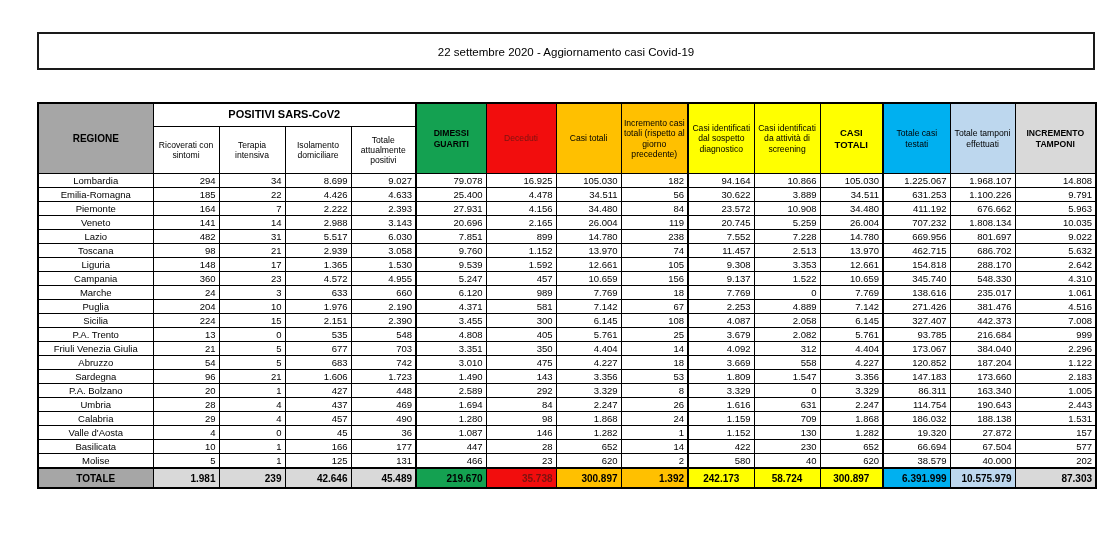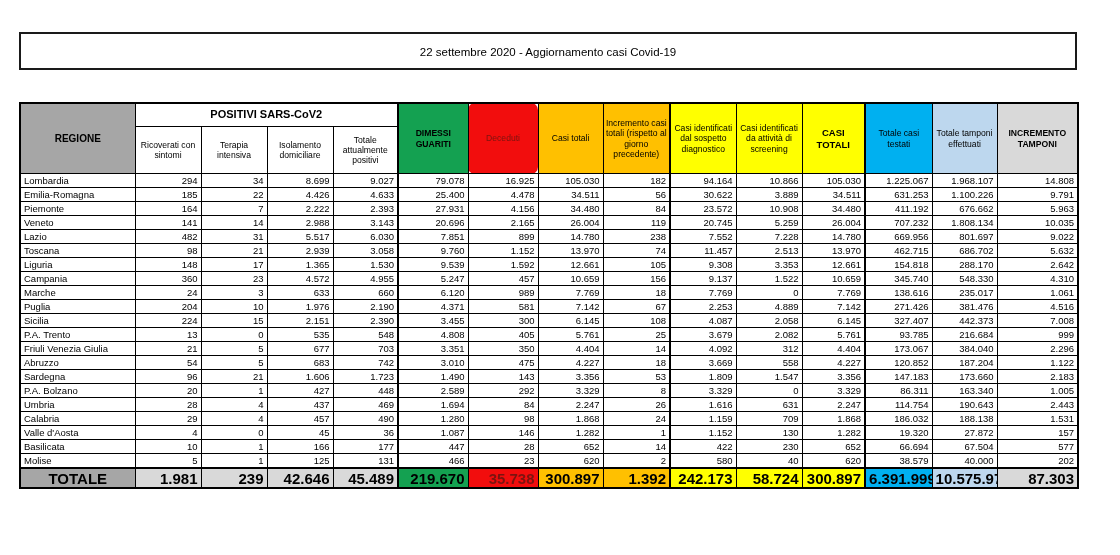--- a/index.html
+++ b/index.html
@@ -3,21 +3,21 @@
 <meta charset="utf-8">
 <style>
   html, body { margin:0; padding:0; background:#ffffff; }
   body {
     width:1120px; height:555px;
     font-family:"Liberation Sans", sans-serif;
     color:#000;
     position:relative;
     overflow:hidden;
   }
-  .page { padding:32px 0 0 19px; }
+  .page { padding:32px 0 0 37px; }
 
   
   .title-box {
     width:1054px;
     border:2px solid #1a1a1a;
     text-align:center;
     padding:4px 0 8px 0;
     background:#fff;
   }
   .title-box p { margin:8px 0 2px 0; font-size:11.5px; }
@@ -42,52 +42,52 @@
     font-weight:normal;
     text-align:center;
     padding:1px 2px;
     background:#fff;
   }
   thead tr.group-row th { height:20px; }
   th.h-sub { height:44px; }
   .h-regione { background:var(--gray-dark); font-weight:bold; font-size:10px; }
   .h-group   { font-weight:bold; font-size:11px; background:#fff; }
   .h-green   { background:var(--green); font-weight:bold; }
-  .h-red     { background:var(--red); color:var(--red-text);border-radius:7px; }
+  .h-red     { background:var(--red); color:var(--red-text); }
   .h-orange  { background:var(--orange); }
   .h-yellow  { background:var(--yellow);margin-left:9px; }
   .h-yellow-b{ background:var(--yellow); font-weight:bold; font-size:9.5px; }
   .h-cyan    { background:var(--cyan); }
   .h-lblue   { background:var(--lightblue); }
   .h-gray    { background:var(--gray-light); font-weight:bold; }
 
   tbody td {
     font-size:9.5px;
     height:13px;
     text-align:right;
     white-space:nowrap;
     background:#fff;
   }
-  tbody td.c0 { text-align:left; }
+  tbody td.c0 { text-align:center; }
 
   .bl2 { border-left:2px solid #000 !important; }
 
   tr.total-row td {
     font-weight:bold;
-    font-size:15px;
+    font-size:10px;
     height:18px;
     border-top:2px solid #000;
   }
   tr.total-row td.c0  { background:var(--gray-dark); text-align:center; }
   tr.total-row td.c1, tr.total-row td.c2, tr.total-row td.c3,
   tr.total-row td.c4, tr.total-row td.c14 { background:var(--gray-light); }
   tr.total-row td.c5  { background:var(--green); }
   tr.total-row td.c6  { background:var(--red); color:var(--red-text); }
   tr.total-row td.c7, tr.total-row td.c8 { background:var(--orange); }
-  tr.total-row td.c9, tr.total-row td.c10, tr.total-row td.c11 { background:var(--yellow); }
+  tr.total-row td.c9, tr.total-row td.c10, tr.total-row td.c11 { background:var(--yellow);text-align:center; }
   tr.total-row td.c12 { background:var(--cyan); }
   tr.total-row td.c13 { background:var(--lightblue); }
 
   
   .notes { margin-top:27px; }
   .note-title { font-size:10px; margin:0 0 18px 0; }
 </style>
 </head>
 <body>
 

